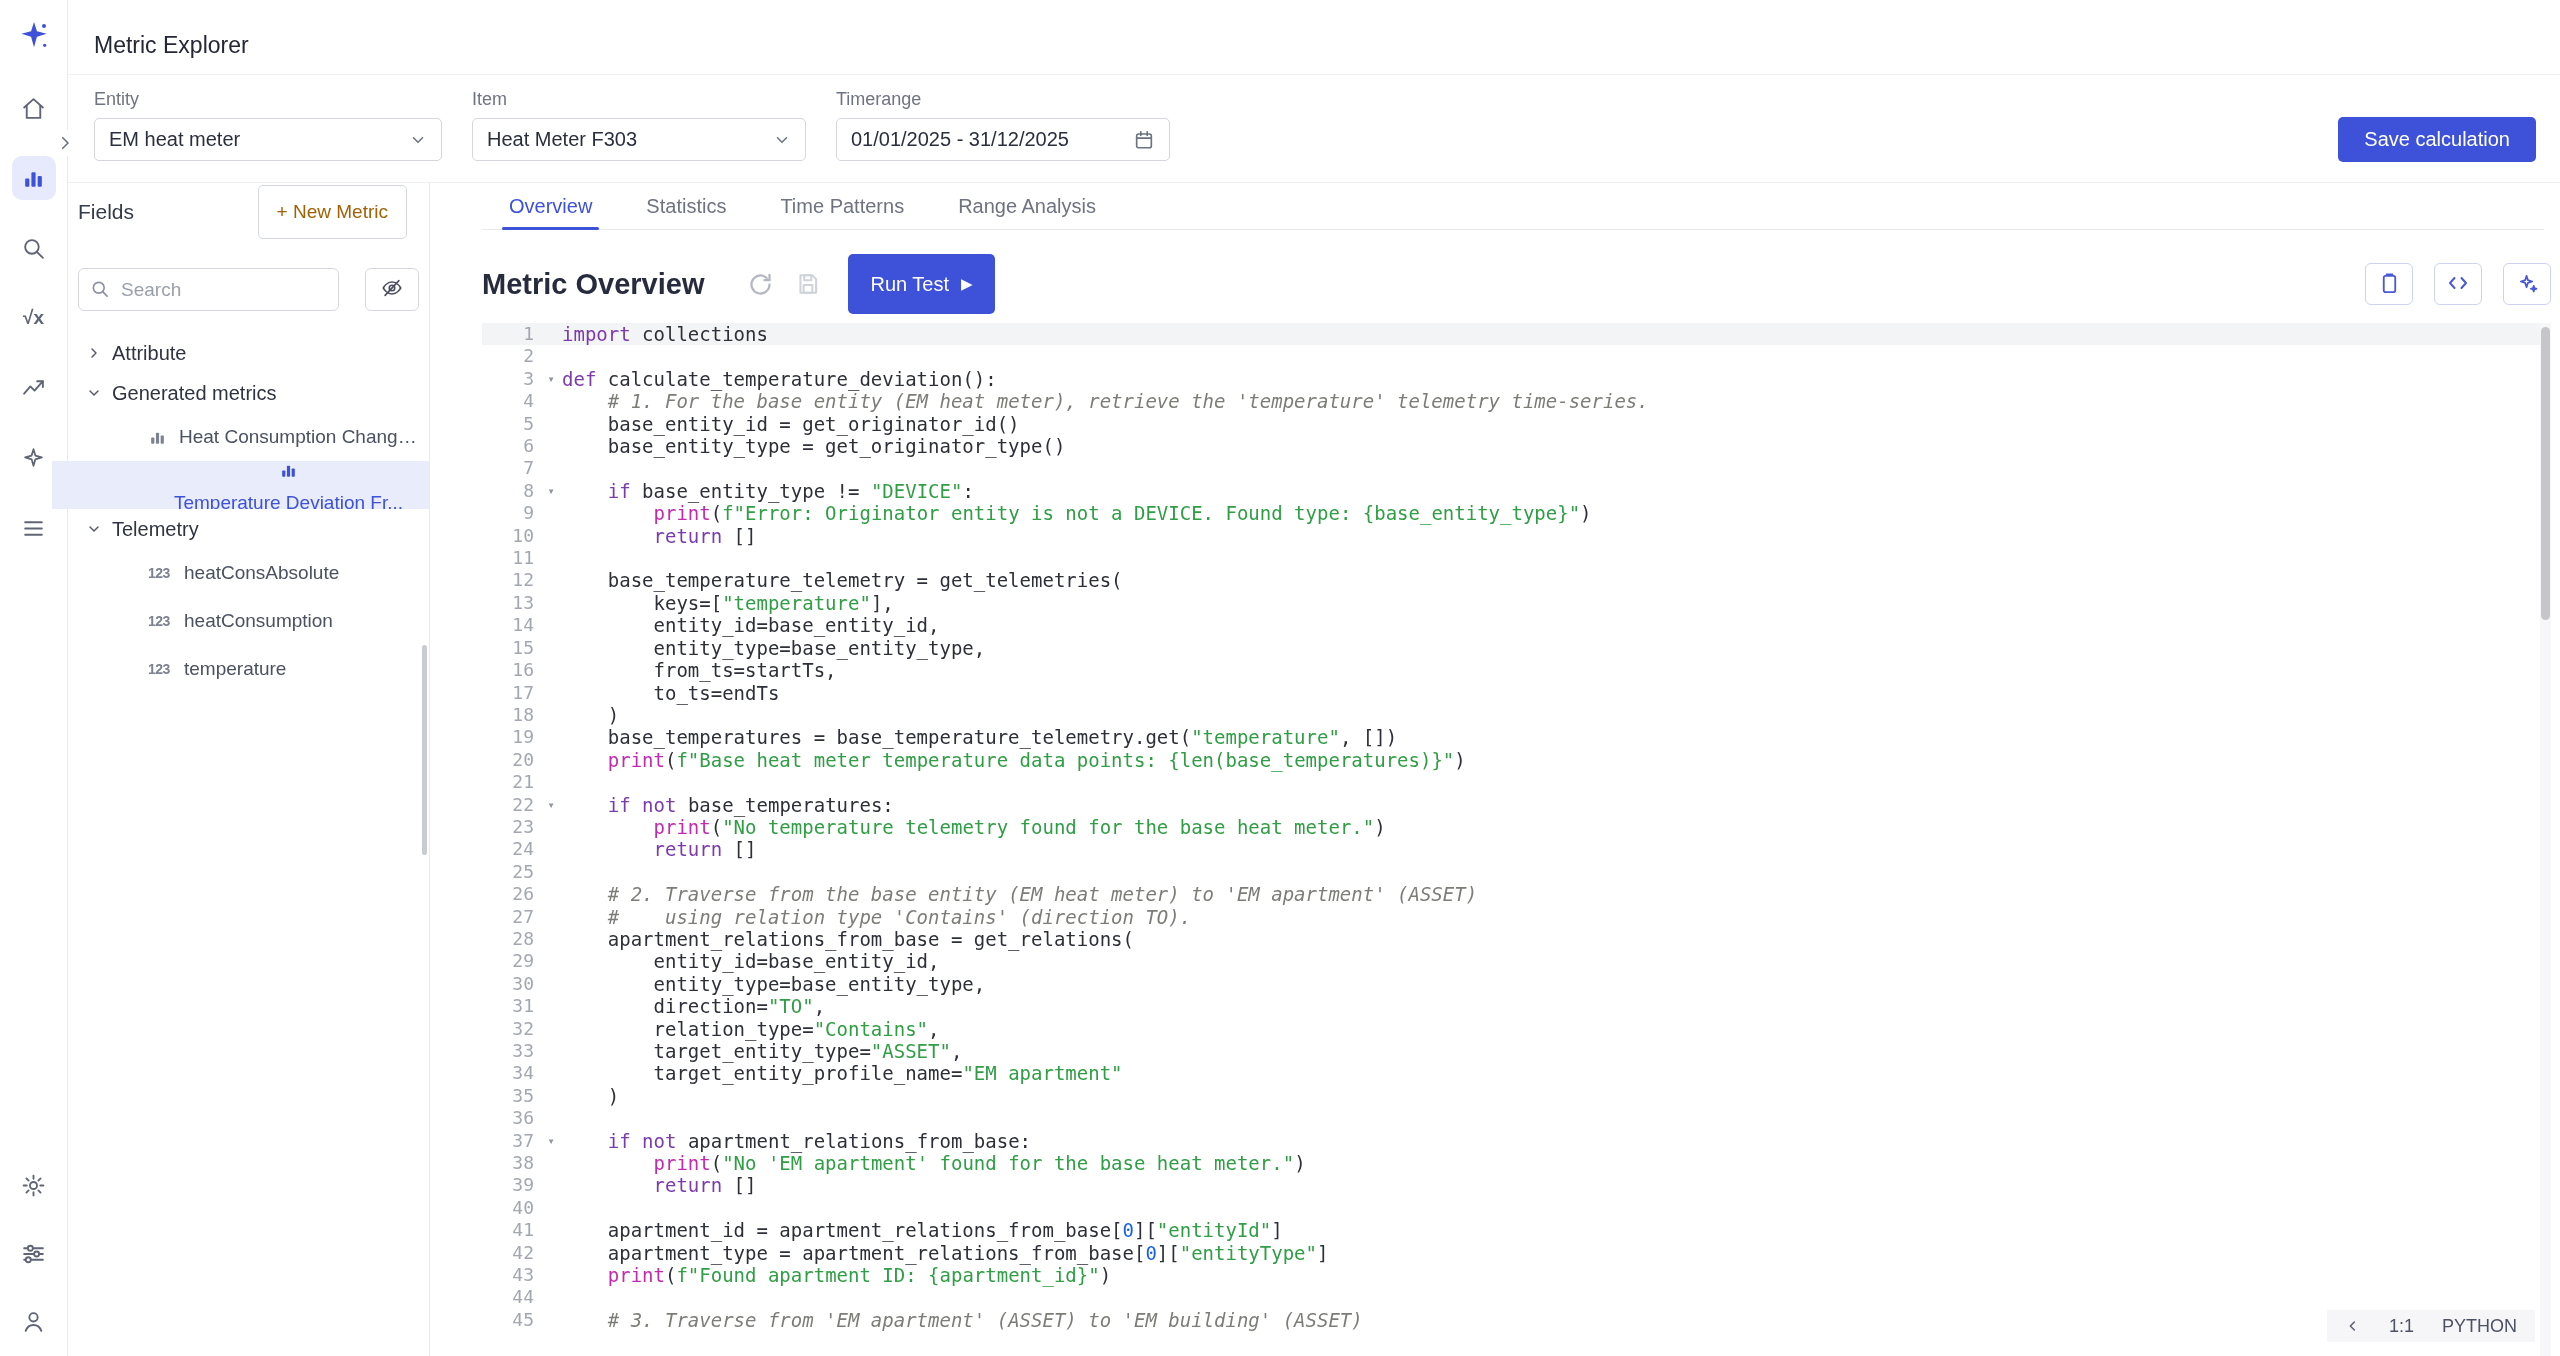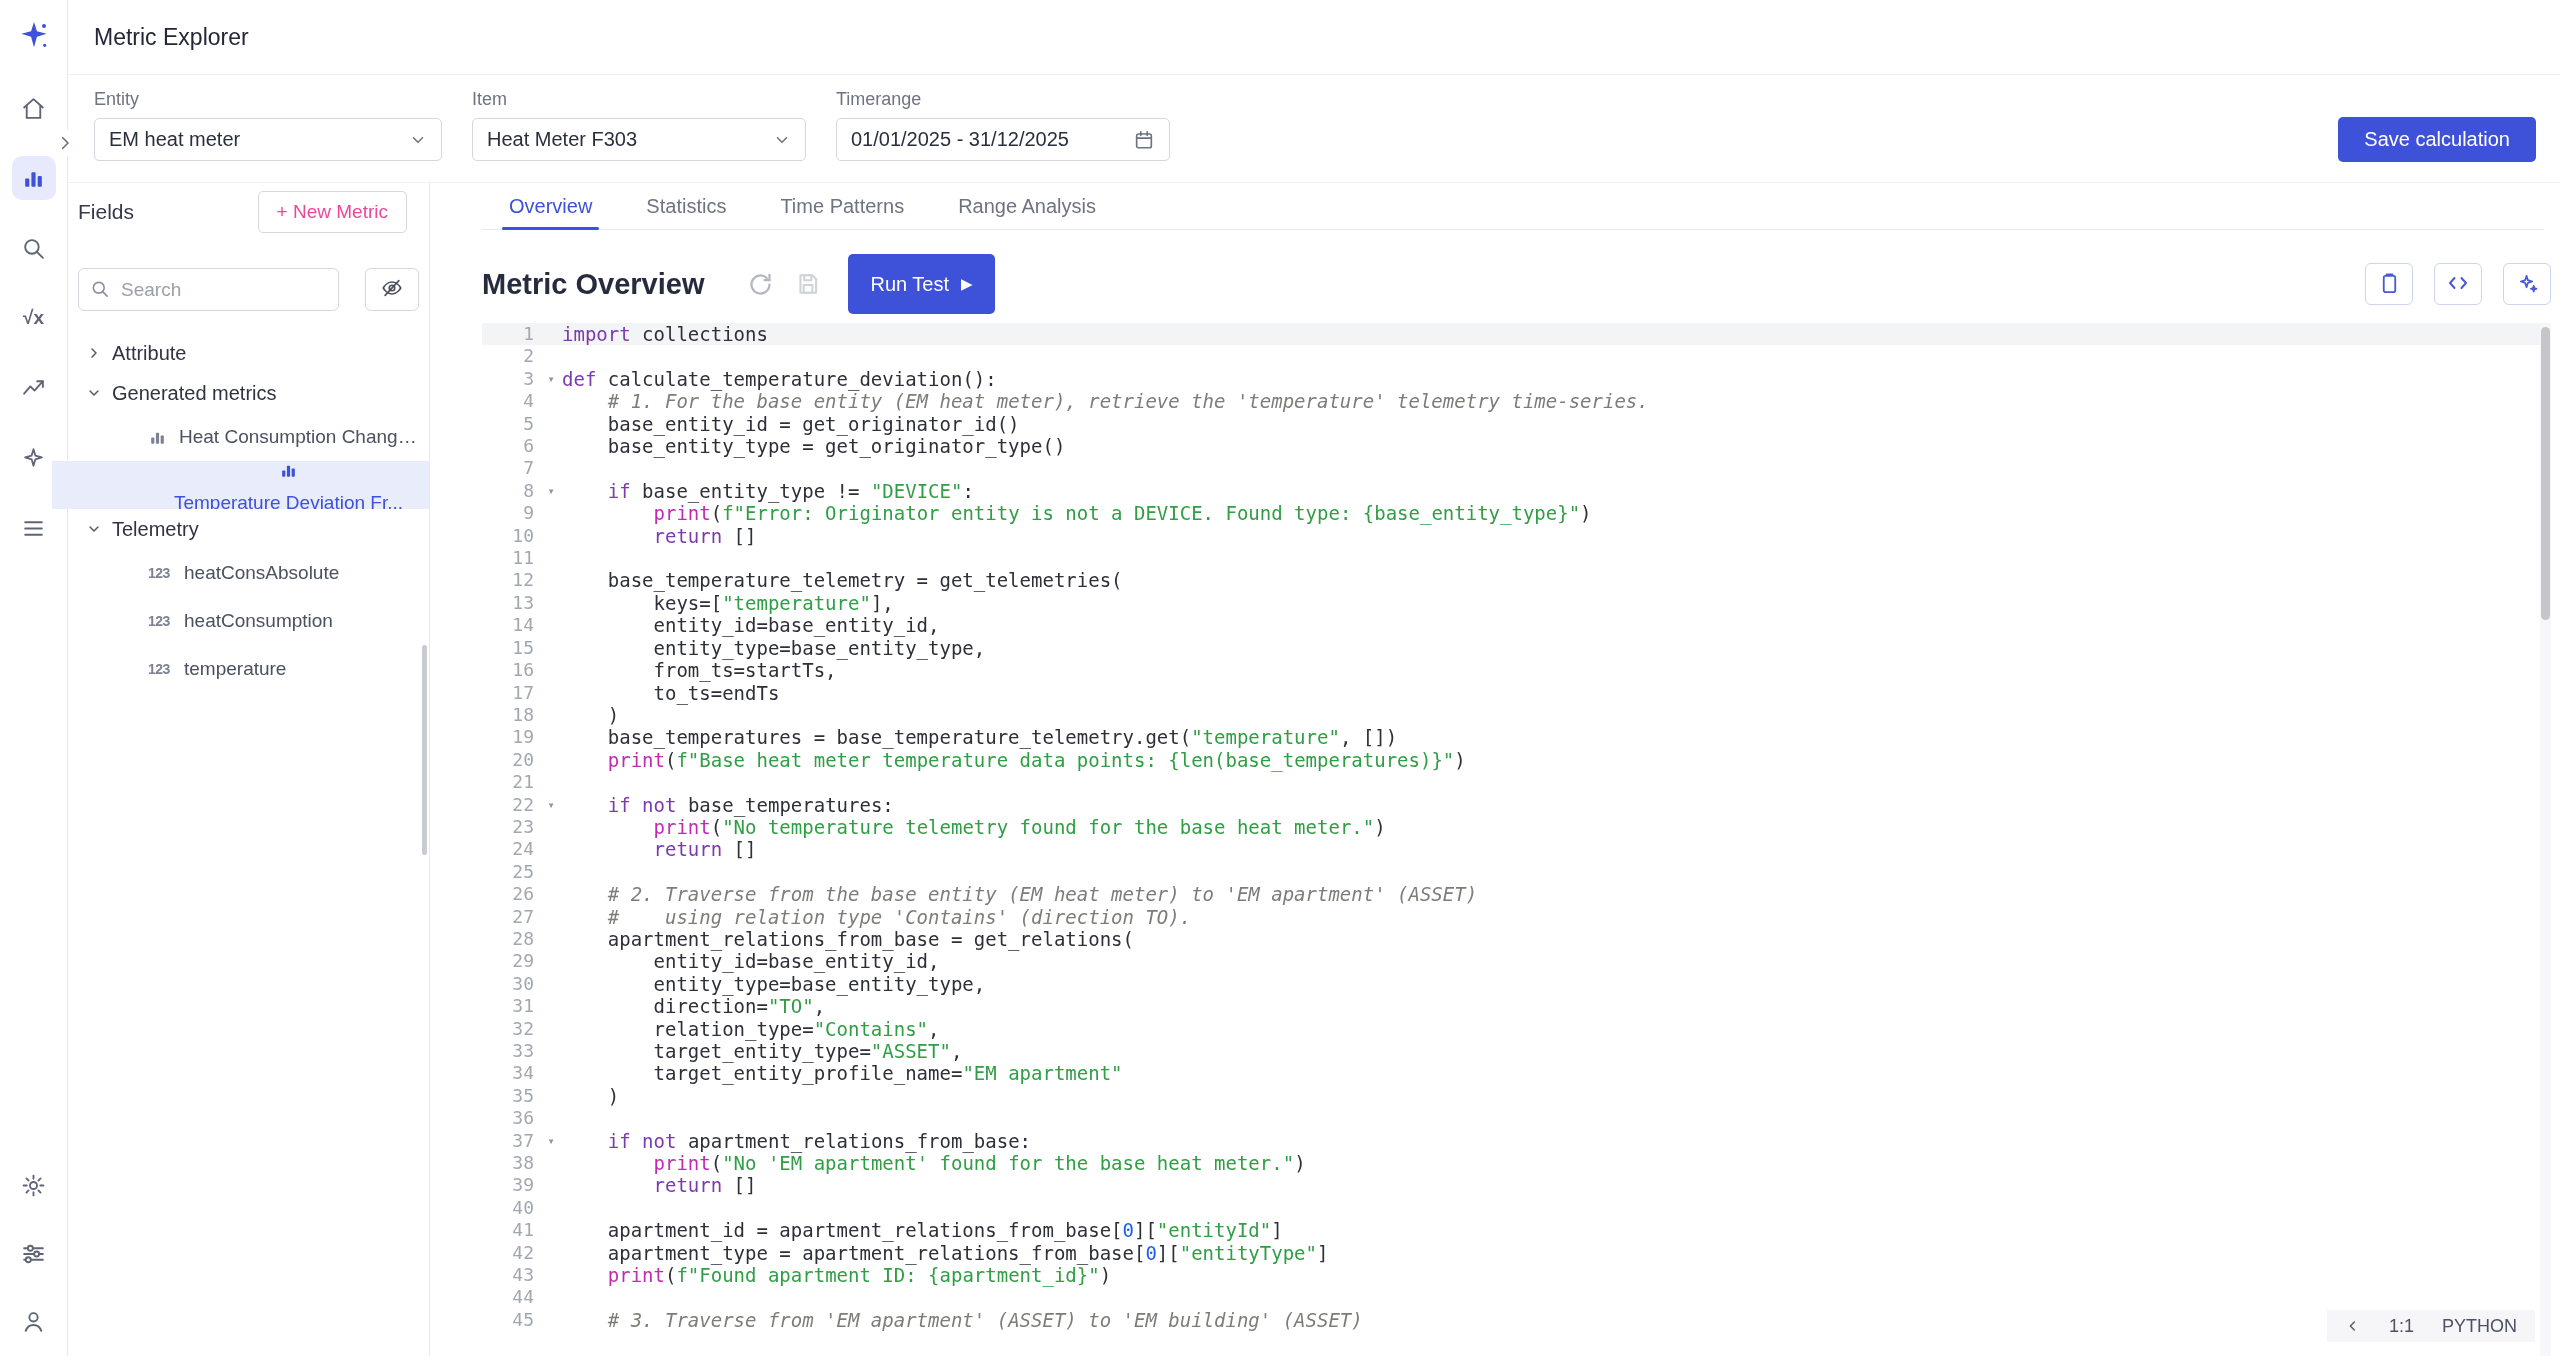--- a/index.html
+++ b/index.html
@@ -16,42 +16,42 @@
   .rail-item { width:44px; height:44px; border-radius:10px; display:flex; align-items:center; justify-content:center;
                color:#5f6575; cursor:pointer; }
   .rail-item.active { background:#e7eafc; color:#3D51D9; }
   .rail-item .glyph { font-size:19px; font-weight:600; }
 
   .collapse-chev { position:absolute; left:52px; top:130px; width:26px; height:26px; display:flex;
                    align-items:center; justify-content:center; color:#6b7280; background:#fff; cursor:pointer; }
 
   
   .topbar { position:absolute; left:68px; top:0; right:0; height:75px; border-bottom:1px solid #eef0f3;
-            display:flex; align-items:center; padding:0 26px; }
+            display:flex; align-items:flex-end; padding:0 26px; }
   .app-title { font-size:23px; font-weight:500; color:#232736; }
 
   
   .controls { position:absolute; left:68px; top:75px; right:0; height:108px; border-bottom:1px solid #eef0f3;
               display:flex; gap:30px; padding:14px 0 0 26px; }
   .fgroup { display:flex; flex-direction:column; }
   .flabel { font-size:18px; color:#6f7482; margin-bottom:8px; }
   .select { height:43px; border:1px solid #d4d7de; border-radius:5px; background:#fff; display:flex;
             align-items:center; justify-content:space-between; padding:0 14px; font-size:20px; color:#2a2f3e; cursor:pointer; }
   .select .chev { color:#6b7280; display:flex; }
   .w-entity { width:348px; } .w-item { width:334px; } .w-time { width:334px; }
   .save-btn { position:absolute; right:24px; top:42px; height:45px; padding:0 26px; background:#3D51D9; color:#fff;
               border:none; border-radius:5px; font-size:20px; font-family:inherit; cursor:pointer; }
 
   
   .sidebar { position:absolute; left:52px; top:183px; width:378px; bottom:0; border-right:1px solid #e9eaef; }
   .fields-row { position:absolute; left:26px; right:22px; top:8px; height:42px; display:flex;
                 align-items:center; justify-content:space-between; }
   .fields-title { font-size:21px; font-weight:500; color:#333a49; }
-  .new-metric-btn { height:42px; padding:0 18px; border:1px solid #d4d7de; border-radius:5px; background:#fff;
-                    font-size:19px; color:#ec4899; font-family:inherit; cursor:pointer; }
+  .new-metric-btn { height:54px; padding:0 18px; border:1px solid #d4d7de; border-radius:5px; background:#fff;
+                    font-size:19px; color:#a16207; font-family:inherit; cursor:pointer; }
   .search-row { position:absolute; left:26px; top:85px; height:43px; display:flex; gap:26px; }
   .search-box { position:relative; width:261px; height:43px; }
   .search-box input { width:100%; height:100%; border:1px solid #d4d7de; border-radius:6px; padding:0 12px 0 42px;
                       font-size:19px; color:#2a2f3e; font-family:inherit; outline:none; }
   .search-box input::placeholder { color:#9aa0aa; }
   .search-box .sicon { position:absolute; left:12px; top:11px; color:#8b90a0; }
   .eye-btn { width:54px; height:43px; border:1px solid #d4d7de; border-radius:6px; background:#fff; display:flex;
              align-items:center; justify-content:center; color:#4a5060; cursor:pointer; }
   .tree { position:absolute; left:0; right:0; top:150px; }
   .tree-row { display:flex; align-items:center; cursor:pointer; }

